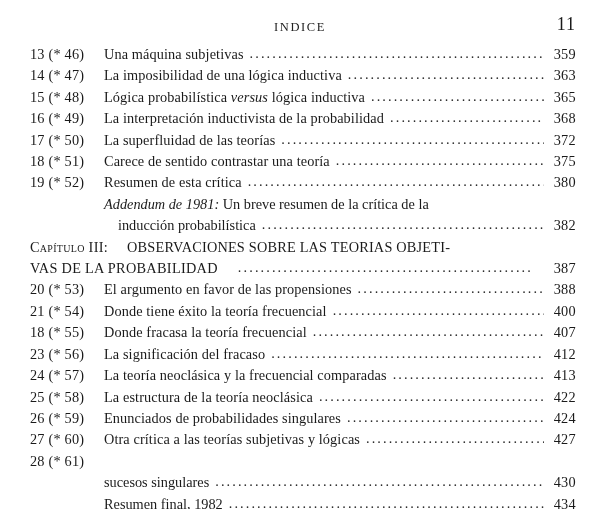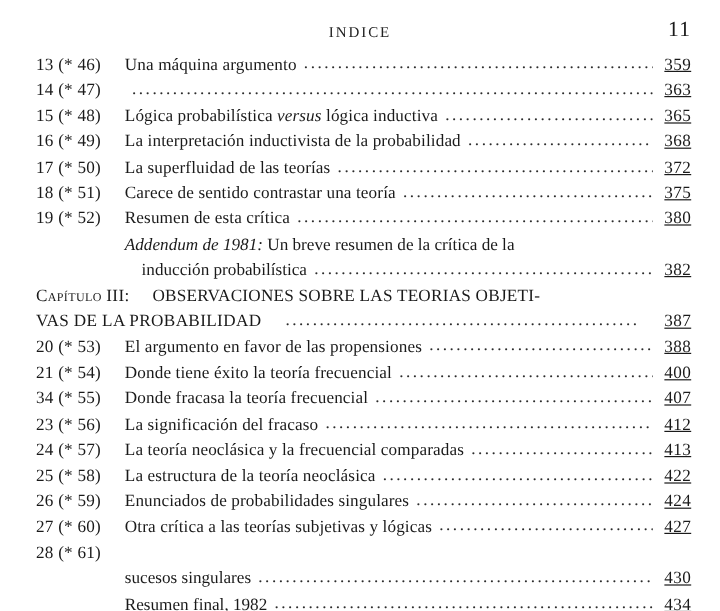--- a/index.html
+++ b/index.html
@@ -73,21 +73,20 @@
     letter-spacing: 2.1px;
     color: #2b2b2b;
     position: relative;
     top: -1px;
   }
   .page-no {
     flex: 0 0 auto;
     width: 28px;
     text-align: right;
     letter-spacing: 0.3px;
-    text-decoration: underline;
   }
   
   .chapter {
     display: flex;
     align-items: baseline;
     font-size: 14.3px;
     line-height: 21.4px;
     white-space: nowrap;
     gap: 14px;
   }
@@ -134,27 +133,28 @@
 
   <div class="header">
     <div class="running-head smallcaps">INDICE</div>
     <div class="folio">11</div>
   </div>
 
   <div class="toc">
 
     <div class="row">
       <span class="num">13 (* 46)</span>
-      <span class="title">Una máquina argumento</span>
+      <span class="title">Una máquina subjetivas</span>
       <span class="leader">....................................................................................</span>
       <span class="page-no">359</span>
     </div>
 
     <div class="row">
       <span class="num">14 (* 47)</span>
+      <span class="title">La imposibilidad de una lógica inductiva</span>
       <span class="leader">....................................................................................</span>
       <span class="page-no">363</span>
     </div>
 
     <div class="row">
       <span class="num">15 (* 48)</span>
       <span class="title"><span>Lógica probabilística </span><span class="ital">versus</span><span> lógica inductiva</span></span>
       <span class="leader">....................................................................................</span>
       <span class="page-no">365</span>
     </div>
@@ -217,21 +217,21 @@
     </div>
 
     <div class="row">
       <span class="num">21 (* 54)</span>
       <span class="title">Donde tiene éxito la teoría frecuencial</span>
       <span class="leader">....................................................................................</span>
       <span class="page-no">400</span>
     </div>
 
     <div class="row">
-      <span class="num">34 (* 55)</span>
+      <span class="num">18 (* 55)</span>
       <span class="title">Donde fracasa la teoría frecuencial</span>
       <span class="leader">....................................................................................</span>
       <span class="page-no">407</span>
     </div>
 
     <div class="row">
       <span class="num">23 (* 56)</span>
       <span class="title">La significación del fracaso</span>
       <span class="leader">....................................................................................</span>
       <span class="page-no">412</span>

